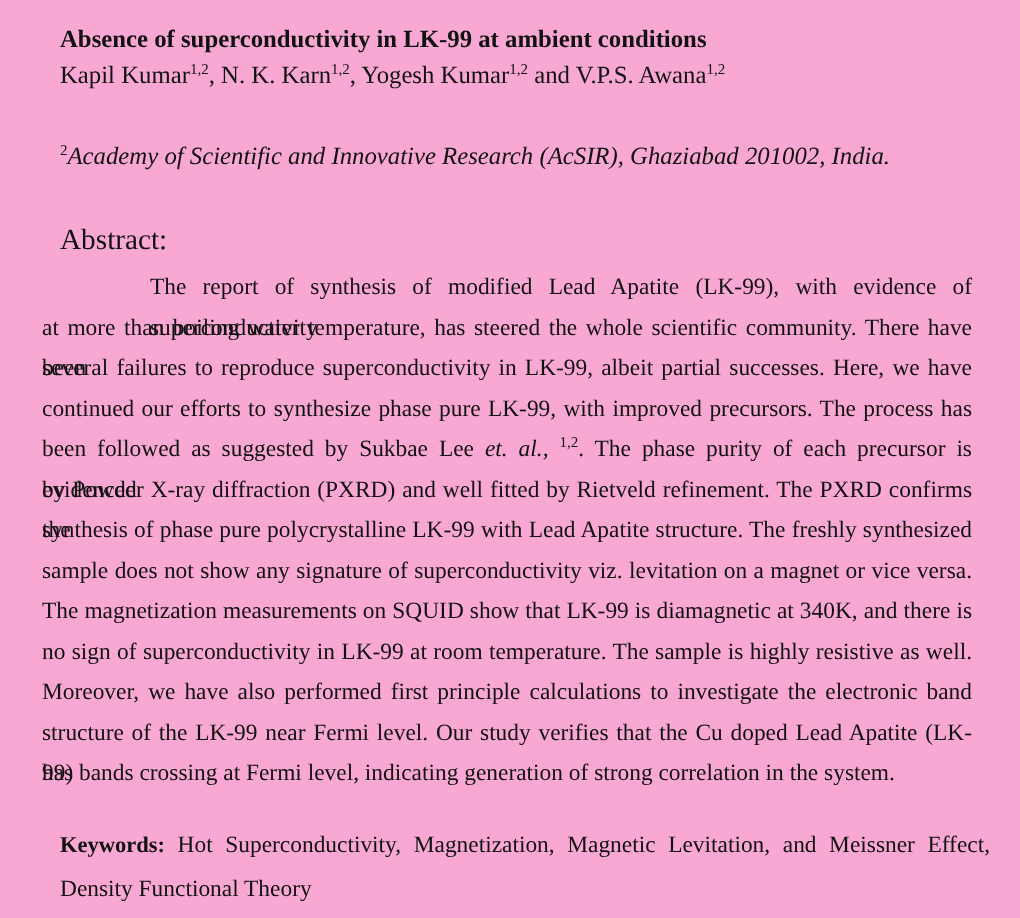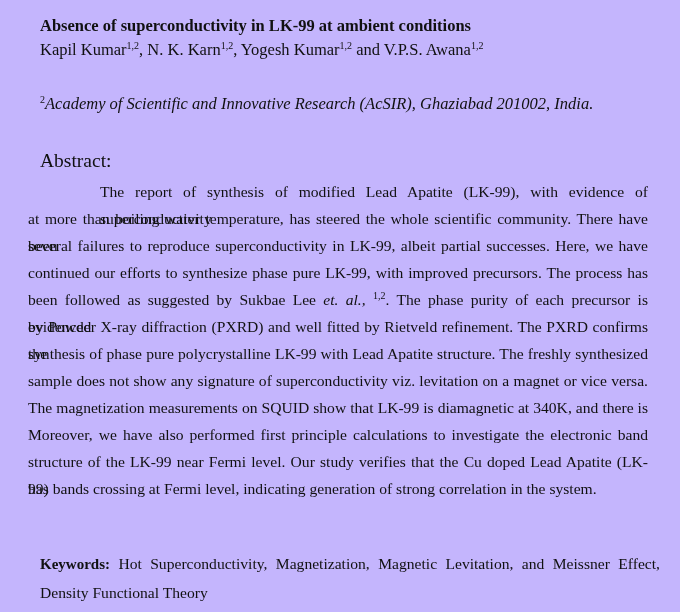--- a/index.html
+++ b/index.html
@@ -12,21 +12,21 @@
     height: 612px;
     position: relative;
     overflow: hidden;
     font-family: "Liberation Serif", "DejaVu Serif", serif;
     color: #111111;
   }
   .page {
     position: absolute;
     left: 0; top: 0;
     width: 680px; height: 612px;
-    background: #c4b5fd;
+    background: #f9a8d4;
   }
   .abs-line {
     position: absolute;
     left: 40px;
     white-space: nowrap;
   }
   .title {
     top: 16px;
     font-weight: bold;
     font-size: 16.5px;
@@ -115,20 +115,21 @@
   <div class="body-block">
     <span class="body-line indent">The report of synthesis of modified Lead Apatite (LK-99), with evidence of superconductivity</span>
     <span class="body-line">at more than boiling water temperature, has steered the whole scientific community. There have been</span>
     <span class="body-line">several failures to reproduce superconductivity in LK-99, albeit partial successes. Here, we have</span>
     <span class="body-line">continued our efforts to synthesize phase pure LK-99, with improved precursors. The process has</span>
     <span class="body-line"><span>been followed as suggested by Sukbae Lee </span><span class="it">et. al.,</span> <sup>1,2</sup><span>. The phase purity of each precursor is evidenced</span></span>
     <span class="body-line">by Powder X-ray diffraction (PXRD) and well fitted by Rietveld refinement. The PXRD confirms the</span>
     <span class="body-line">synthesis of phase pure polycrystalline LK-99 with Lead Apatite structure. The freshly synthesized</span>
     <span class="body-line">sample does not show any signature of superconductivity viz. levitation on a magnet or vice versa.</span>
     <span class="body-line">The magnetization measurements on SQUID show that LK-99 is diamagnetic at 340K, and there is</span>
+    <span class="body-line">no sign of superconductivity in LK-99 at room temperature. The sample is highly resistive as well.</span>
     <span class="body-line">Moreover, we have also performed first principle calculations to investigate the electronic band</span>
     <span class="body-line">structure of the LK-99 near Fermi level. Our study verifies that the Cu doped Lead Apatite (LK-99)</span>
     <span class="body-line last">has bands crossing at Fermi level, indicating generation of strong correlation in the system.</span>
   </div>
 
   <div class="keywords-block">
     <span class="kw-line"><span class="kw-label">Keywords:</span> <span>Hot Superconductivity, Magnetization, Magnetic Levitation, and Meissner Effect,</span></span>
     <span class="kw-line last">Density Functional Theory</span>
   </div>
 

